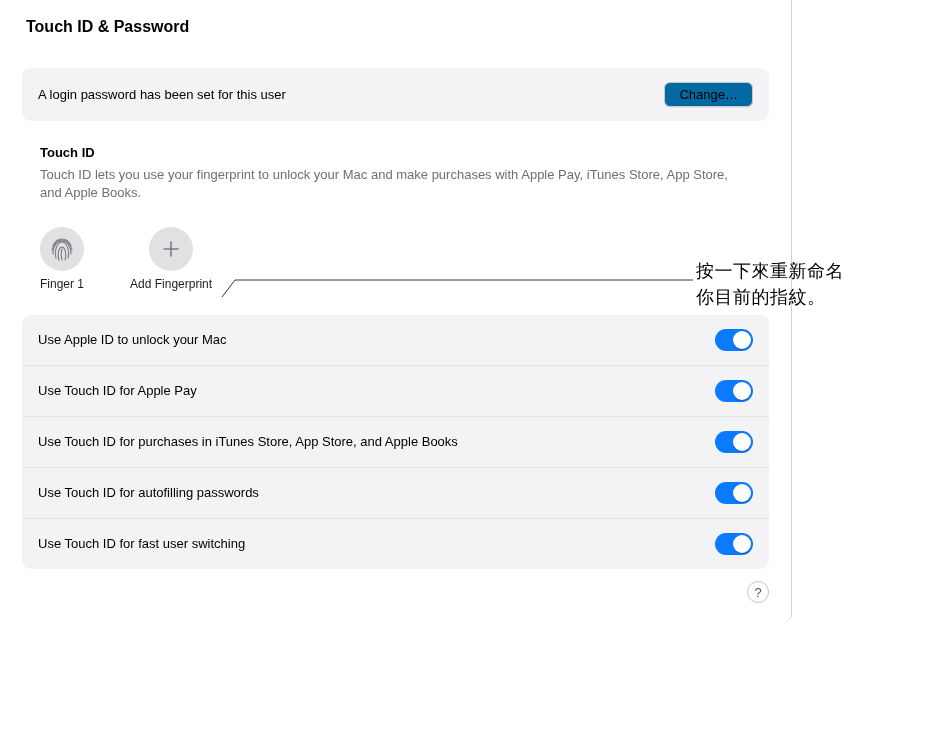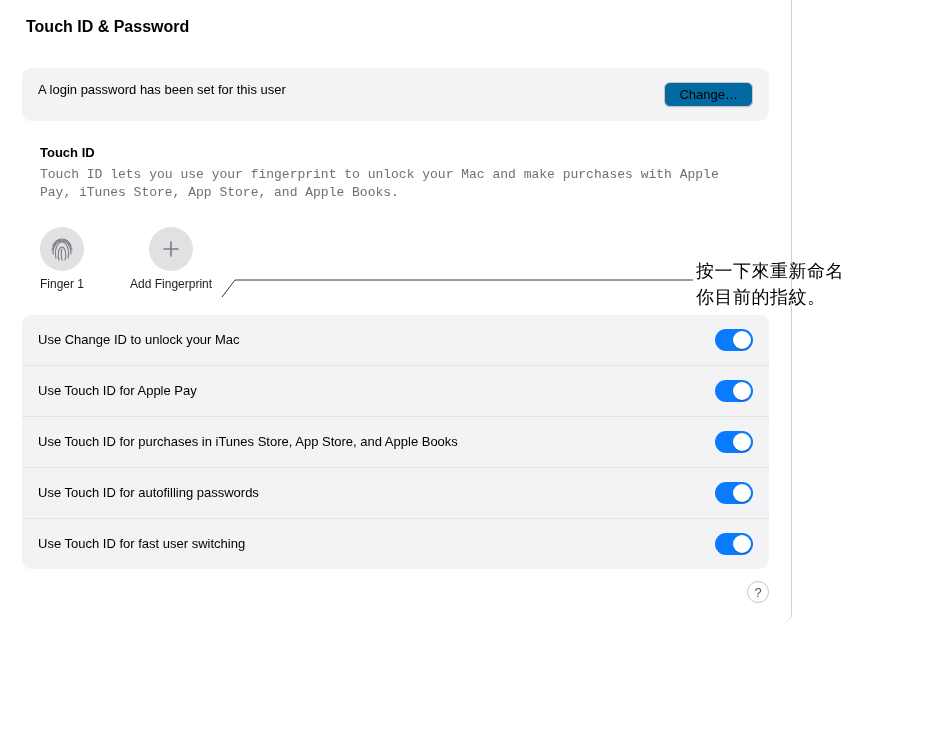--- a/index.html
+++ b/index.html
@@ -28,21 +28,21 @@
       margin-left: 18px;
       margin-bottom: 6px;
     }
     .card {
       background: #f3f3f5;
       border-radius: 9px;
       padding: 14px 16px;
     }
     .password-row {
       display: flex;
-      align-items: flex-start;
+      align-items: center;
       justify-content: space-between;
     }
     .pw-status {
       font-size: 13px;
       color: #000;
     }
     .btn {
       background: #0369a1;
       border: 1px solid #c9c9c9;
       border-radius: 6px;
@@ -51,21 +51,20 @@
       box-shadow: 0 1px 1px rgba(0,0,0,0.05);
       cursor: pointer;
     }
     .touchid-block { margin-top: 24px; }
     .touchid-desc {
       font-size: 13px;
       color: #6f6f74;
       margin: 2px 0 0 18px;
       line-height: 1.35;
       padding-right: 20px;
-      font-family: Liberation Mono, monospace;
     }
     .fingerprints {
       display: flex;
       gap: 46px;
       margin: 16px 0 0 18px;
       padding: 10px 0 18px 0;
     }
     .fp-item {
       display: flex;
       flex-direction: column;
@@ -198,21 +197,21 @@
           <svg width="20" height="20" viewBox="0 0 20 20">
             <path d="M10 3v14M3 10h14" stroke="#7b7b80" stroke-width="1.6" stroke-linecap="round" fill="none"></path>
           </svg>
         </div>
         <div class="fp-label">Add Fingerprint</div>
       </div>
     </div>
 
     <div class="opts">
       <div class="opt-row">
-        <div class="opt-text">Use Change ID to unlock your Mac</div>
+        <div class="opt-text">Use Apple ID to unlock your Mac</div>
         <div class="toggle"></div>
       </div>
       <div class="opt-row">
         <div class="opt-text">Use Touch ID for Apple Pay</div>
         <div class="toggle"></div>
       </div>
       <div class="opt-row">
         <div class="opt-text">Use Touch ID for purchases in iTunes Store, App Store, and Apple Books</div>
         <div class="toggle"></div>
       </div>

